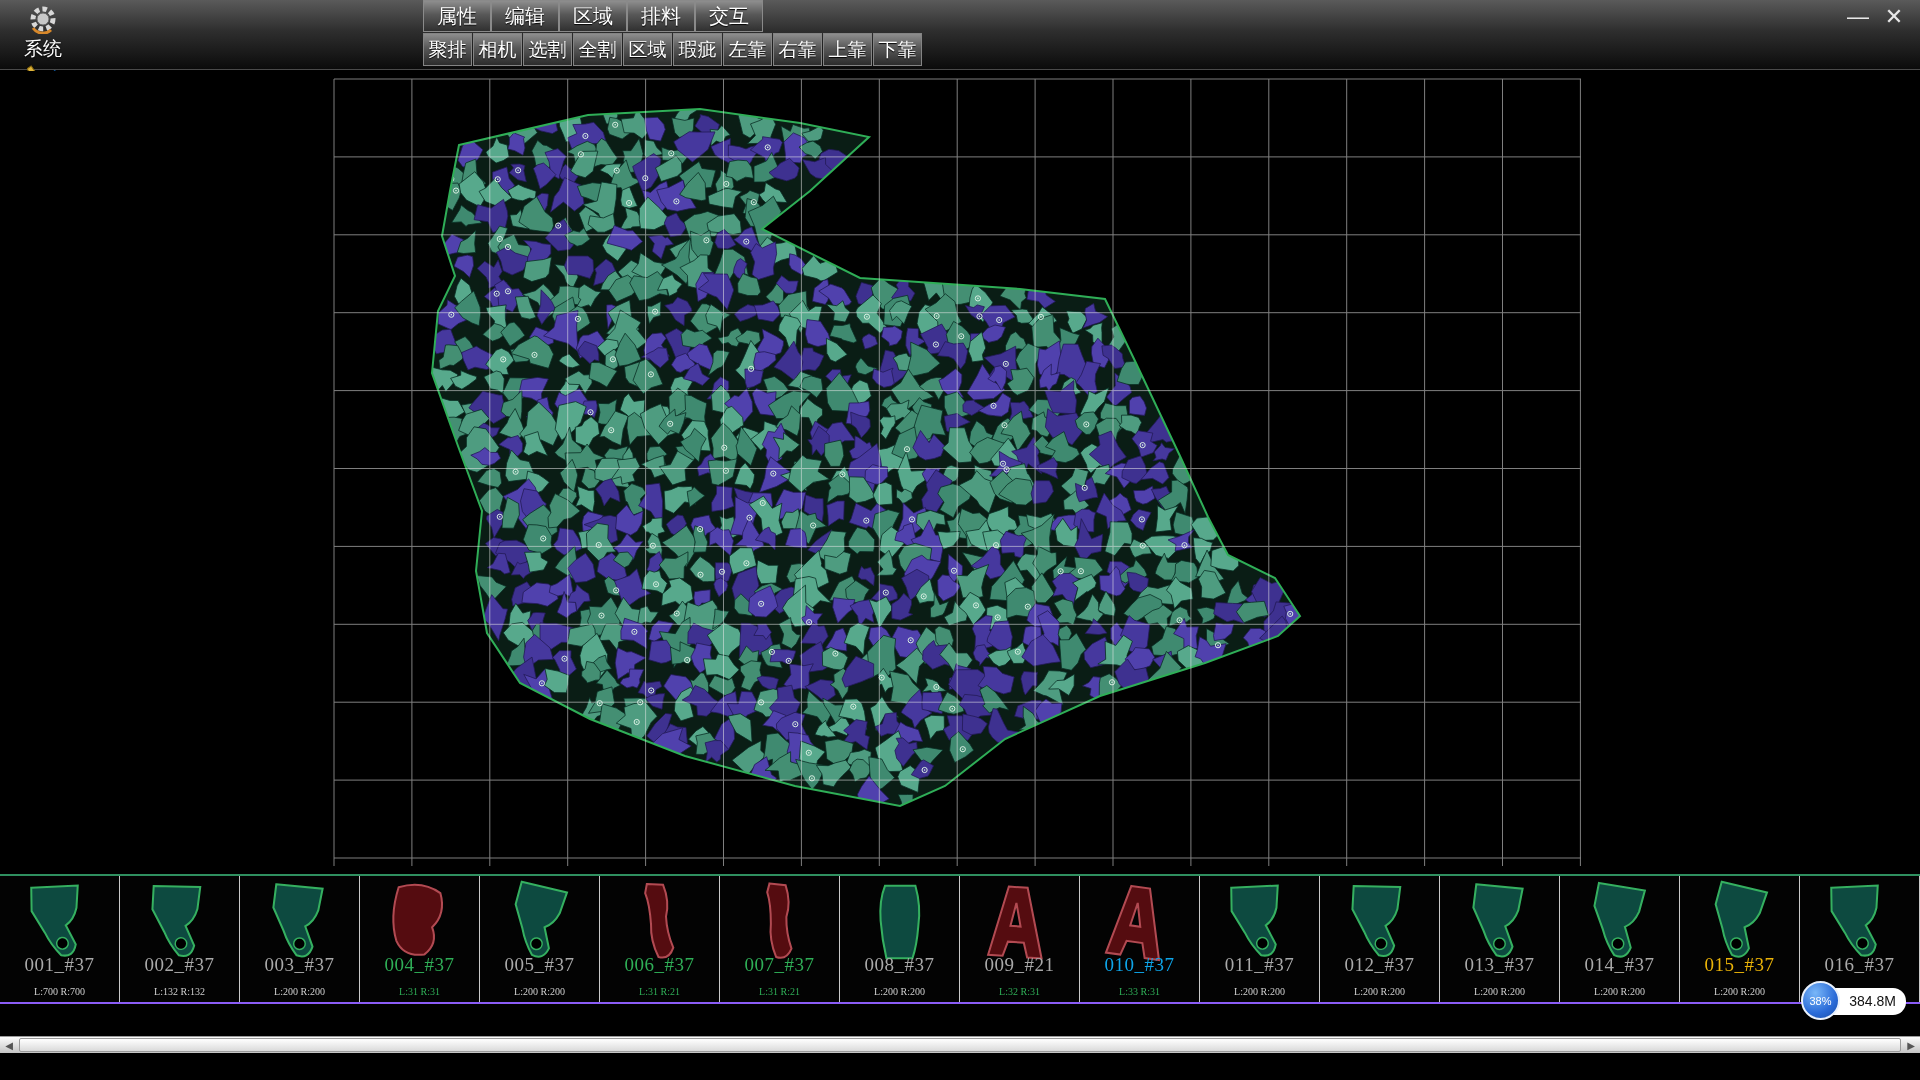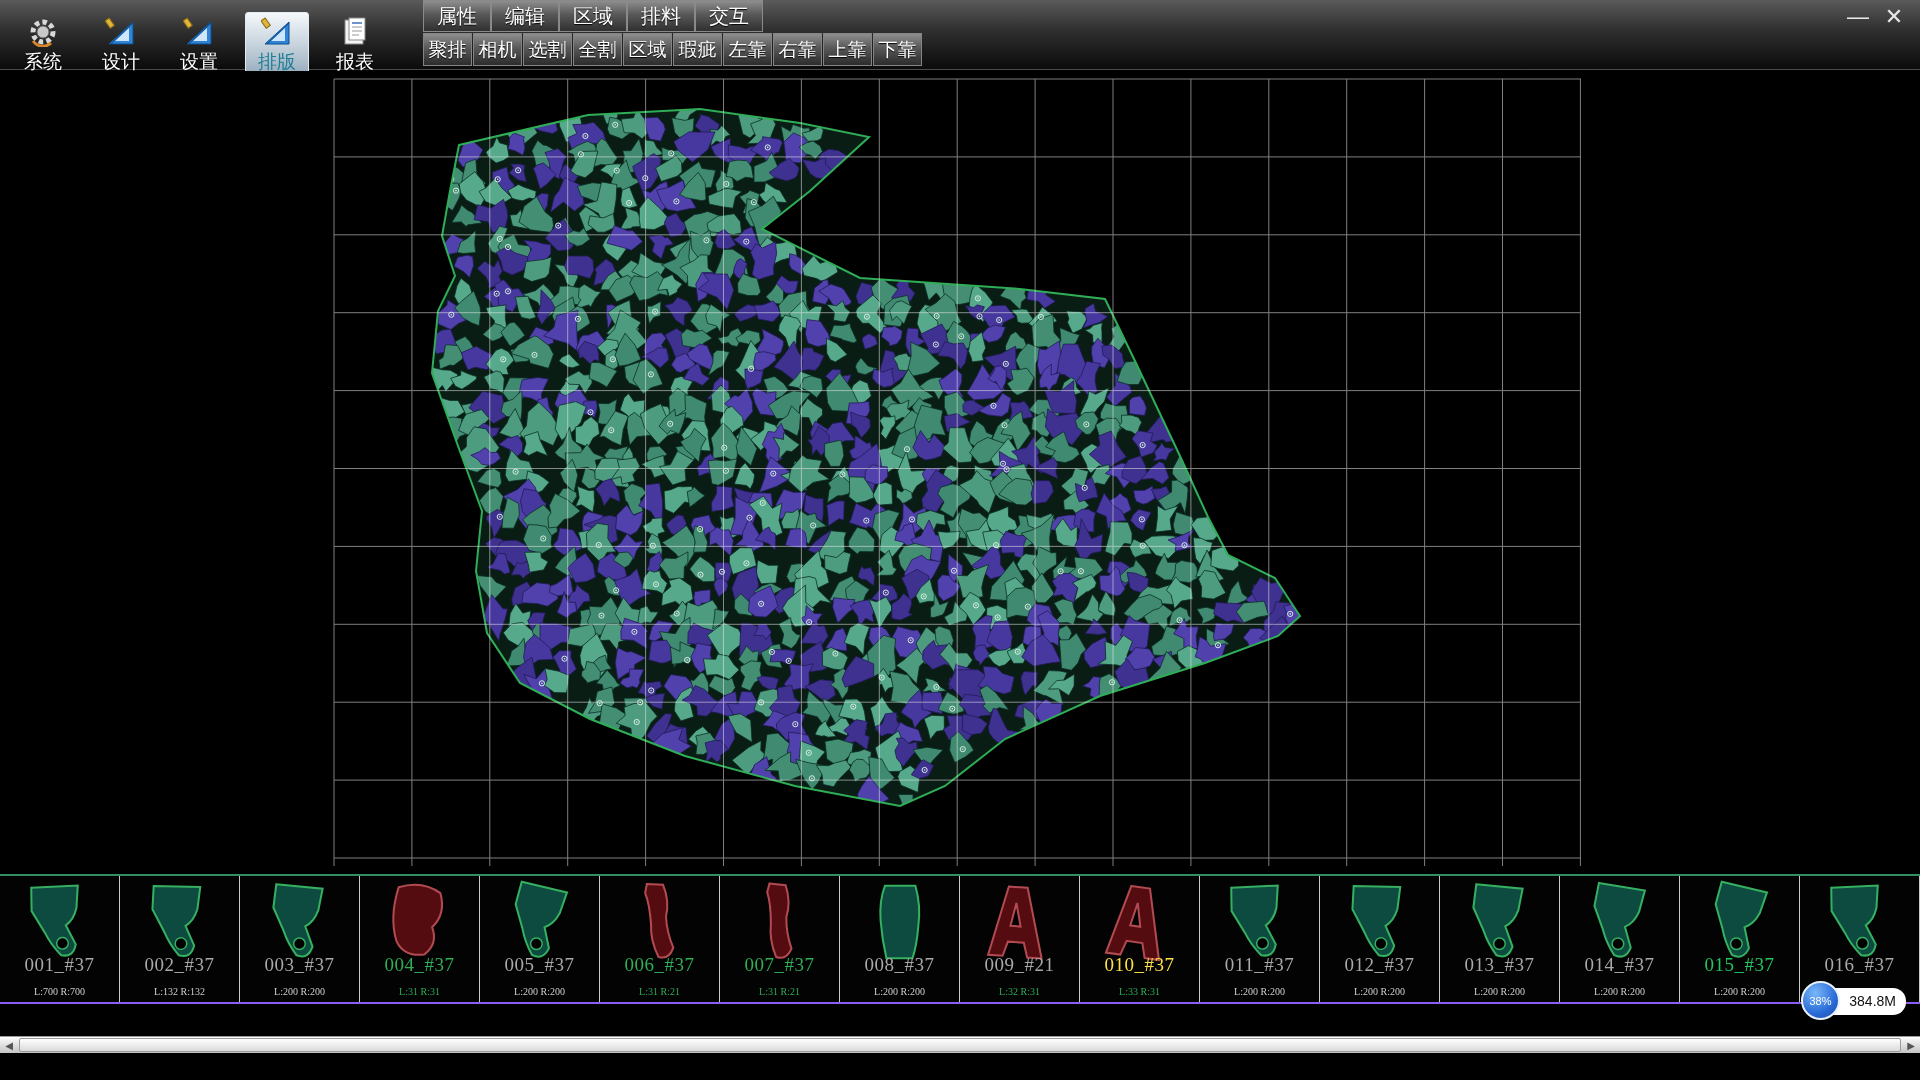--- a/index.html
+++ b/index.html
@@ -3,21 +3,21 @@
 <meta charset="utf-8">
 <style>
   * { margin:0; padding:0; box-sizing:border-box; }
   html,body { width:1920px; height:1080px; background:#000; overflow:hidden;
               font-family:"Liberation Sans", sans-serif; }
 
   
   .toolbar { position:absolute; top:0; left:0; width:1920px; height:70px;
              background:linear-gradient(180deg,#5a5a5a 0%,#2e2e2e 45%,#0b0b0b 100%);
              border-bottom:1px solid #4a4a4a; }
-  .tb-items { position:absolute; left:4px; top:10px; height:56px; display:flex; }
+  .tb-items { position:absolute; left:4px; top:1px; height:56px; display:flex;flex-direction:column; }
   .tb-btn { width:64px; height:66px; margin:2px 7px 0 7px; display:flex; flex-direction:column;
             align-items:center; justify-content:center; cursor:default; }
   .tb-btn.active { background:linear-gradient(180deg,#f4f8fb 0%,#c2cfda 55%,#94a9ba 100%);
                    border:1px solid #e2ebf2; border-radius:3px; }
   .tb-icon { width:34px; height:32px; display:flex; align-items:center; justify-content:center; }
   .tb-label { color:#fff; font-size:19px; margin-top:1px; text-shadow:0 1px 2px #000; }
   .tb-btn.active .tb-label { color:#1f7f96; text-shadow:none; }
 
   .menus { position:absolute; left:423px; top:0; }
   .menu-row { display:flex; }
@@ -1230,21 +1230,21 @@
       <svg width="84" height="88" viewBox="0 0 58 60" style="transform:rotate(4deg)">
         <path d="M21 6 L34 6 L47 54 L37 54 L34 44 L23 44 L20 54 L10 54 Z M27 17 L31 33 L24 33 Z" fill="#550c10" stroke="#b24a52" stroke-width="1.4" fill-rule="evenodd"></path>
       </svg>
       <div class="cell-label" style="color:#a9a9a9">009_#21</div>
       <div class="cell-lr" style="color:#2fae57">L:32 R:31</div>
     </div>
     <div class="tray-cell">
       <svg width="84" height="88" viewBox="0 0 58 60" style="transform:rotate(8deg)">
         <path d="M21 6 L34 6 L47 54 L37 54 L34 44 L23 44 L20 54 L10 54 Z M27 17 L31 33 L24 33 Z" fill="#550c10" stroke="#b24a52" stroke-width="1.4" fill-rule="evenodd"></path>
       </svg>
-      <div class="cell-label" style="color:#fde047">010_#37</div>
+      <div class="cell-label" style="color:#0ea5e9">010_#37</div>
       <div class="cell-lr" style="color:#2fae57">L:33 R:31</div>
     </div>
     <div class="tray-cell">
       <svg width="84" height="88" viewBox="0 0 58 60" style="transform:rotate(-8deg)">
         <path d="M14 4 L46 7 L43 22 Q40 30 34 33 L39 47 Q36 56 28 53 Q22 45 19 36 L12 20 Z" fill="#0d4a40" stroke="#35b060" stroke-width="1.4"></path>
         <circle cx="30" cy="45" r="4" fill="#000" stroke="#35b060" stroke-width="1"></circle>
       </svg>
       <div class="cell-label" style="color:#a9a9a9">011_#37</div>
       <div class="cell-lr" style="color:#cfcfcf">L:200 R:200</div>
     </div>
@@ -1270,21 +1270,21 @@
         <circle cx="30" cy="45" r="4" fill="#000" stroke="#35b060" stroke-width="1"></circle>
       </svg>
       <div class="cell-label" style="color:#a9a9a9">014_#37</div>
       <div class="cell-lr" style="color:#cfcfcf">L:200 R:200</div>
     </div>
     <div class="tray-cell">
       <svg width="84" height="88" viewBox="0 0 58 60" style="transform:rotate(8deg)">
         <path d="M14 4 L46 7 L43 22 Q40 30 34 33 L39 47 Q36 56 28 53 Q22 45 19 36 L12 20 Z" fill="#0d4a40" stroke="#35b060" stroke-width="1.4"></path>
         <circle cx="30" cy="45" r="4" fill="#000" stroke="#35b060" stroke-width="1"></circle>
       </svg>
-      <div class="cell-label" style="color:#22c55e">015_#37</div>
+      <div class="cell-label" style="color:#eab308">015_#37</div>
       <div class="cell-lr" style="color:#cfcfcf">L:200 R:200</div>
     </div>
     <div class="tray-cell">
       <svg width="84" height="88" viewBox="0 0 58 60" style="transform:rotate(-8deg)">
         <path d="M14 4 L46 7 L43 22 Q40 30 34 33 L39 47 Q36 56 28 53 Q22 45 19 36 L12 20 Z" fill="#0d4a40" stroke="#35b060" stroke-width="1.4"></path>
         <circle cx="30" cy="45" r="4" fill="#000" stroke="#35b060" stroke-width="1"></circle>
       </svg>
       <div class="cell-label" style="color:#a9a9a9">016_#37</div>
       <div class="cell-lr" style="color:#cfcfcf">L:200 R:200</div>
     </div>

